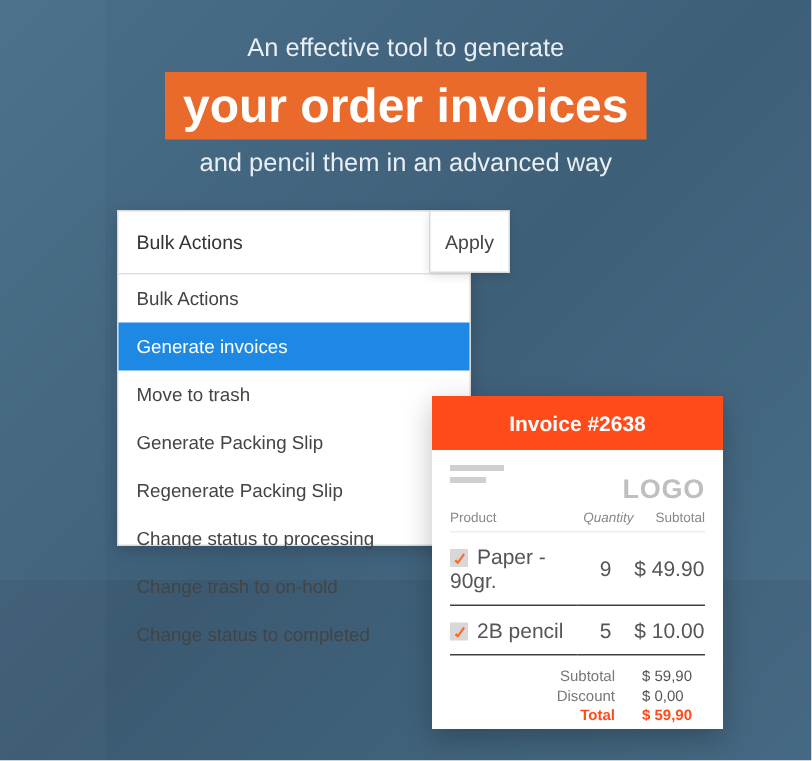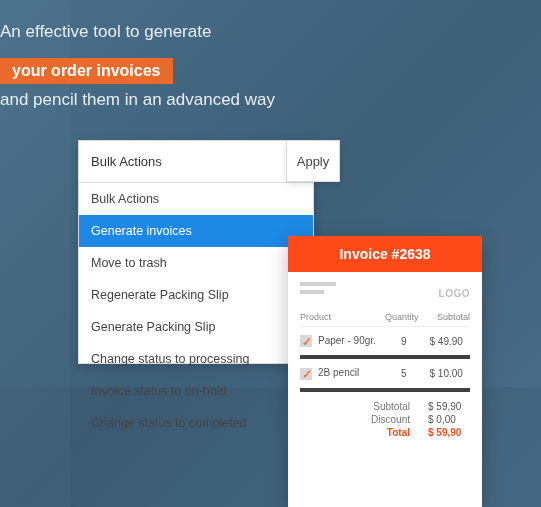--- a/index.html
+++ b/index.html
@@ -8,25 +8,25 @@
     width: 541px; height: 507px; position: relative;
     background: linear-gradient(135deg, #4a6f8a 0%, #3e5f78 50%, #4a6f8a 100%);
   }
   .canvas::before {
     content: ""; position: absolute; inset: 0;
     background:
       linear-gradient(90deg, rgba(255,255,255,0.05) 0 70px, transparent 70px),
       linear-gradient(0deg, rgba(0,0,0,0.12) 0 120px, transparent 120px);
     opacity: .4;
   }
-  .hero { position: relative; color: #e8eef3; padding-top: 22px; }
+  .hero { position: relative; text-align: center; color: #e8eef3; padding-top: 22px; }
   .hero .line1 { font-size: 17px; font-weight: 400; }
   .hero .highlight {
     display: inline-block; background: #e96a2b; color: #fff;
-    font-size: 16px; font-weight: 700; padding: 4px 12px; margin-top: 16px;
+    font-size: 32px; font-weight: 700; padding: 4px 12px; margin-top: 6px;
   }
   .hero .line3 { font-size: 17px; font-weight: 400; margin-top: 6px; }
 
   .dropdown-card {
     position: absolute; left: 78px; top: 140px; width: 236px;
     background: #fff; border: 1px solid #d9d9d9; box-shadow: 0 3px 10px rgba(0,0,0,.18);
   }
   .dd-header {
     display: flex; align-items: center; justify-content: space-between;
     height: 42px; padding: 0 12px; border-bottom: 1px solid #e0e0e0;
@@ -38,40 +38,40 @@
   .dd-item.selected { background: #1e88e5; color: #fff; }
 
   .apply-btn {
     position: absolute; left: 286px; top: 140px; width: 54px; height: 42px;
     background: #fff; border: 1px solid #d9d9d9; color: #444; font-size: 13px;
     display: flex; align-items: center; justify-content: center;
     box-shadow: 0 2px 6px rgba(0,0,0,.12);
   }
 
   .invoice-card {
-    position: absolute; left: 288px; top: 236px; width: 194px; height: 272px;
+    position: absolute; left: 288px; top: 264px; width: 194px; height: 222px;
     background: #fff; box-shadow: 0 6px 18px rgba(0,0,0,.25);
     font-size: 10.5px; color: #555;
   }
   .invoice-head {
     background: #ff4a1a; color: #fff; text-align: center;
     height: 36px; line-height: 36px; font-size: 14px; font-weight: 600;
   }
   .invoice-body { padding: 10px 12px 8px; }
   .addr-lines { margin-bottom: 8px; }
   .addr-lines span { display: block; height: 4px; background: #cfcfcf; margin-bottom: 4px; }
   .addr-lines span:nth-child(1){ width: 36px; }
   .addr-lines span:nth-child(2){ width: 24px; }
-  .logo { position: absolute; right: 12px; top: 52px; font-weight: 700; font-size: 10px; color: #bfbfbf; letter-spacing: .5px; }
+  .logo { position: absolute; right: 12px; top: 52px; font-weight: 700; font-size: 18px; color: #bfbfbf; letter-spacing: .5px; }
   .tbl { width: 100%; border-collapse: collapse; margin-top: 14px; }
   .tbl th { text-align: left; font-weight: 500; font-size: 9px; color: #888; padding: 4px 0; border-bottom: 1px solid #eee; }
   .tbl th:nth-child(1){ width: 50%; }
-  .tbl th:nth-child(2){ width: 22%; text-align: left; }
+  .tbl th:nth-child(2){ width: 22%; text-align: right; font-style: italic; }
   .tbl th:nth-child(3){ width: 28%; text-align: right; }
-  .tbl td { padding: 8px 0; font-size: 10px; color: #555; border-bottom: 4px solid #404040; }
+  .tbl td { padding: 8px 0; font-size: 14px; color: #555; border-bottom: 1px solid #404040; }
   .tbl td:nth-child(2){ text-align: center; }
   .tbl td:nth-child(3){ text-align: center; }
   .check { display: inline-block; width: 12px; height: 12px; background: #d8d8d8; margin-right: 6px; position: relative; vertical-align: middle; }
   .check::after { content: ""; position: absolute; left: 2px; top: 2px; width: 8px; height: 8px; background: linear-gradient(135deg, transparent 45%, #ff6a2b 45%); clip-path: polygon(14% 44%, 0 60%, 40% 100%, 100% 20%, 86% 6%, 40% 72%); }
   .totals { margin-top: 8px; font-size: 10px; }
   .totals .row { display: flex; justify-content: flex-end; gap: 18px; padding: 1px 0; }
   .totals .row .lab { color: #777; min-width: 50px; text-align: right; }
   .totals .row .val { min-width: 42px; text-align: left; color: #555; }
   .totals .row.total .lab, .totals .row.total .val { color: #ff4a1a; font-weight: 600; }
 </style>
@@ -88,24 +88,24 @@
 
   <div class="dropdown-card">
     <div class="dd-header">
       <span>Bulk Actions</span>
       <span class="dd-caret"></span>
     </div>
     <div class="dd-list">
       <div class="dd-item">Bulk Actions</div>
       <div class="dd-item selected">Generate invoices</div>
       <div class="dd-item">Move to trash</div>
+      <div class="dd-item">Generate Packing Slip</div>
       <div class="dd-item">Regenerate Packing Slip</div>
-      <div class="dd-item">Generate Packing Slip</div>
       <div class="dd-item">Change status to processing</div>
-      <div class="dd-item">Invoice status to on-hold</div>
+      <div class="dd-item">Change trash to on-hold</div>
       <div class="dd-item">Change status to completed</div>
     </div>
   </div>
 
   <div class="apply-btn">
     <span>Apply</span>
   </div>
 
   <div class="invoice-card">
     <div class="invoice-head">Invoice #2638</div>

